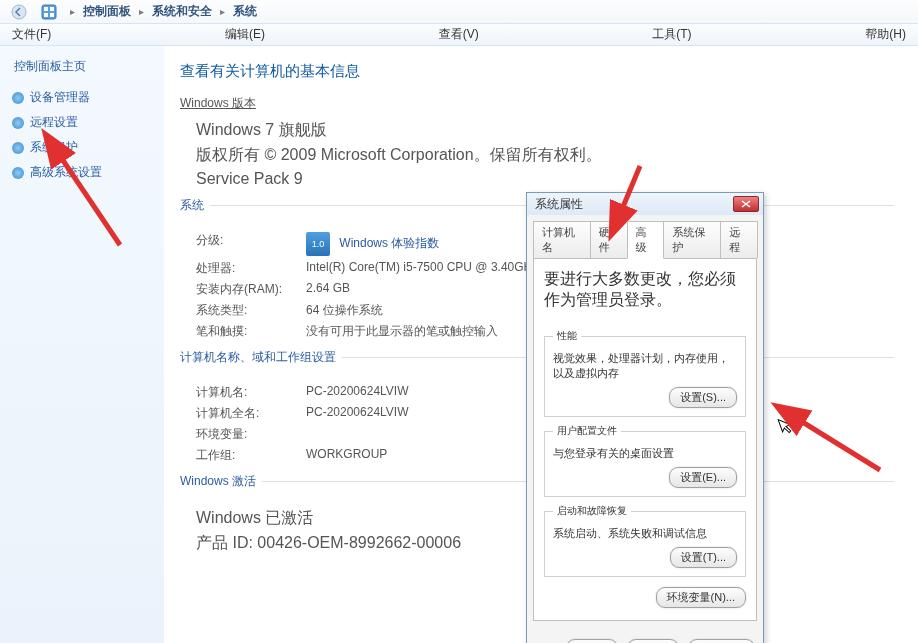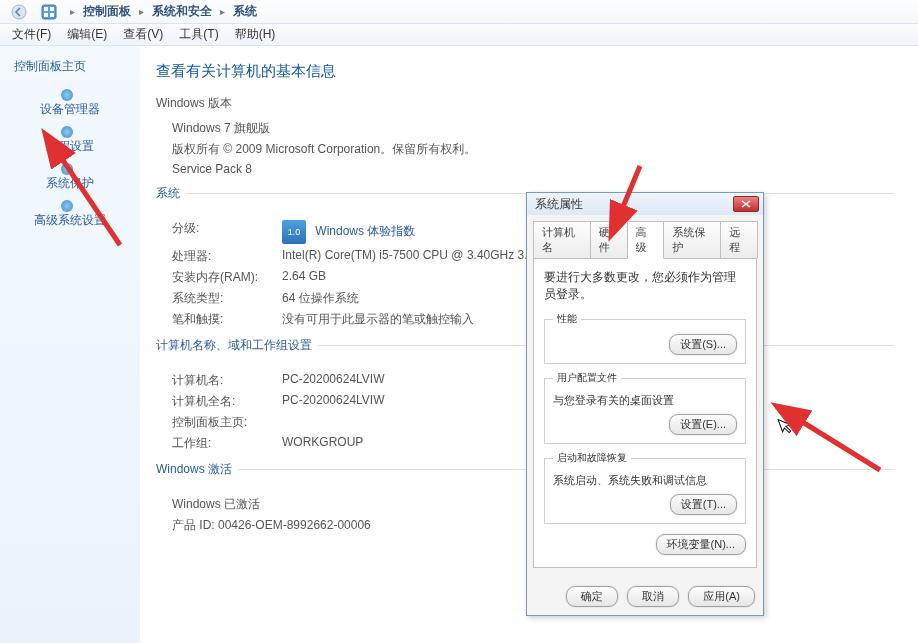--- a/index.html
+++ b/index.html
@@ -5,53 +5,53 @@
     * { margin: 0; padding: 0; box-sizing: border-box; font-family: "Microsoft YaHei", "Segoe UI", Tahoma, sans-serif; }
     body { background: #fff; font-size: 12px; color: #333; width: 918px; height: 643px; overflow: hidden; position: relative; }
 
     
     .addr-bar { height: 24px; border-bottom: 1px solid #d6e5f5; display: flex; align-items: center; padding: 0 4px; background: linear-gradient(#fdfdfe,#f4f8fc); }
     .addr-icon { width: 18px; height: 18px; margin: 0 6px; display: inline-flex; align-items: center; justify-content: center; }
     .addr-crumb { color: #31547c; padding: 0 2px; cursor: default; font-weight: bold; }
     .addr-sep { color: #7a7a7a; padding: 0 6px; font-size: 10px; }
 
     
-    .menu-bar { height: 22px; display: flex; align-items: center; padding: 0 4px; background: linear-gradient(#fbfdff,#eef4fb); border-bottom: 1px solid #d6e5f5; }
+    .menu-bar { height: 22px; display: flex; align-items: center; padding: 0 4px; background: linear-gradient(#fbfdff,#eef4fb); border-bottom: 1px solid #d6e5f5; justify-content: space-between; }
     .menu-item { padding: 2px 8px; color: #333; cursor: default; }
 
     
     .layout { display: flex; height: calc(643px - 46px); }
-    .sidebar { width: 140px; background: linear-gradient(#f3f9fe,#eaf3fb); padding: 12px 8px; }
+    .sidebar { width: 164px; background: linear-gradient(#f3f9fe,#eaf3fb); padding: 12px 8px; }
     .sidebar-title { color: #2a5ca0; font-size: 12px; margin-bottom: 10px; padding: 0 6px; }
-    .sidebar-link { display: flex; align-items: center; color: #2a5ca0; padding: 4px 4px; cursor: pointer; flex-direction: column; }
+    .sidebar-link { display: flex; align-items: center; color: #2a5ca0; padding: 4px 4px; cursor: pointer; }
     .sb-bullet { width: 12px; height: 12px; border-radius: 50%; background: radial-gradient(#8fc9f2,#3a8ccd); margin-right: 6px; flex-shrink: 0; }
 
     .content { flex: 1; padding: 16px 24px 16px 16px; }
     .content-title { color: #105aa3; font-size: 15px; margin-bottom: 14px; }
-    .section-label { color: #555; font-size: 12px; margin: 6px 0 8px 0; }
+    .section-label { color: #555; font-size: 12px; margin: 6px 0 8px 0; text-decoration: underline; }
     .subsection { margin-left: 16px; margin-bottom: 18px; }
-    .sub-line { color: #555; margin: 4px 0; font-size: 12px; }
+    .sub-line { color: #555; margin: 4px 0; font-size: 16px; }
     .sub-divider { color: #2a5ca0; font-size: 12px; margin: 14px 0 8px 0; border-top: 1px solid #e0e0e0; padding-top: 0; position: relative; top: -1px;}
     .sub-divider span { background: #fff; position: relative; top: -9px; padding-right: 6px; }
     .kv-row { display: flex; margin: 4px 0; font-size: 12px; color: #555; }
     .kv-label { width: 110px; flex-shrink: 0; }
     .kv-value { flex: 1; }
     .link-blue { color: #2a5ca0; cursor: pointer; }
     .badge { display: inline-flex; align-items: center; justify-content: center; width: 24px; height: 24px; background: linear-gradient(#4ea0e0,#2a72b8); color: #fff; font-size: 9px; border-radius: 2px; margin-right: 6px; }
 
     
     .dialog { position: absolute; left: 526px; top: 192px; width: 238px; background: #f4f4f4; border: 1px solid #7a9ab8; box-shadow: 2px 2px 6px rgba(0,0,0,0.2); }
     .dlg-title { height: 22px; background: linear-gradient(#eef5fb,#dde9f5); display: flex; align-items: center; padding: 0 4px 0 8px; font-size: 12px; color: #333; }
     .dlg-title-text { flex: 1; }
     .dlg-close { width: 26px; height: 16px; background: linear-gradient(#f08080,#c03030); border: 1px solid #8a2a2a; border-radius: 2px; display: flex; align-items: center; justify-content: center; color: #fff; font-size: 10px; cursor: pointer; }
     .dlg-tabs { display: flex; margin: 6px 6px 0 6px; position: relative; }
     .dlg-tab { font-size: 11px; padding: 3px 8px; border: 1px solid #bfbfbf; border-bottom: none; background: linear-gradient(#fdfdfd,#ececec); margin-right: -1px; cursor: pointer; color: #444; position: relative; }
     .dlg-tab.active { background: #fff; z-index: 2; border-bottom: 1px solid #fff; margin-bottom: -1px; }
     .dlg-body { margin: 0 6px 6px 6px; border: 1px solid #bfbfbf; background: #fff; padding: 10px 10px 8px 10px; position: relative; }
-    .dlg-notice { font-size: 12px; color: #333; margin-bottom: 12px; }
+    .dlg-notice { font-size: 16px; color: #333; margin-bottom: 21px; }
     .fieldset { margin-bottom: 10px; position: relative; padding-top: 4px; }
     .fs-border { border: 1px solid #d0d0d0; padding: 14px 8px 8px 8px; position: relative; }
     .fs-legend { position: absolute; top: -8px; left: 8px; background: #fff; padding: 0 4px; font-size: 10px; color: #333; }
     .fs-text { font-size: 11px; color: #333; margin-bottom: 6px; }
     .fs-btn-row { text-align: right; }
     .win-btn { font-size: 11px; padding: 2px 10px; background: linear-gradient(#fdfdfd,#e6e6e6); border: 1px solid #a0a0a0; border-radius: 9px; cursor: pointer; color: #333; box-shadow: 0 0 2px rgba(120,160,200,0.4); }
     .dlg-footer-outer { padding: 4px 8px 8px 8px; }
     .dlg-footer { text-align: right; margin-top: 8px; }
     .dlg-footer .win-btn { margin-left: 6px; padding: 2px 14px; }
     .env-row { text-align: right; margin: 2px 0 4px 0; }
@@ -119,21 +119,21 @@
     </div>
   </div>
 
   <div class="content">
     <div class="content-title">查看有关计算机的基本信息</div>
 
     <div class="section-label">Windows 版本</div>
     <div class="subsection">
       <div class="sub-line">Windows 7 旗舰版</div>
       <div class="sub-line">版权所有 © 2009 Microsoft Corporation。保留所有权利。</div>
-      <div class="sub-line">Service Pack 8</div>
+      <div class="sub-line">Service Pack 9</div>
     </div>
 
     <div class="sub-divider"><span>系统</span></div>
     <div class="subsection">
       <div class="kv-row">
         <span class="kv-label">分级:</span>
         <span class="kv-value">
           <span class="badge">1.0</span>
           <span class="link-blue">Windows 体验指数</span>
         </span>
@@ -160,21 +160,21 @@
     <div class="subsection">
       <div class="kv-row">
         <span class="kv-label">计算机名:</span>
         <span class="kv-value">PC-20200624LVIW</span>
       </div>
       <div class="kv-row">
         <span class="kv-label">计算机全名:</span>
         <span class="kv-value">PC-20200624LVIW</span>
       </div>
       <div class="kv-row">
-        <span class="kv-label">控制面板主页:</span>
+        <span class="kv-label">环境变量:</span>
         <span class="kv-value"></span>
       </div>
       <div class="kv-row">
         <span class="kv-label">工作组:</span>
         <span class="kv-value">WORKGROUP</span>
       </div>
     </div>
 
     <div class="sub-divider"><span>Windows 激活</span></div>
     <div class="subsection">
@@ -199,20 +199,21 @@
     <div class="dlg-tab active">高级</div>
     <div class="dlg-tab">系统保护</div>
     <div class="dlg-tab">远程</div>
   </div>
   <div class="dlg-body">
     <div class="dlg-notice">要进行大多数更改，您必须作为管理员登录。</div>
 
     <div class="fieldset">
       <div class="fs-border">
         <span class="fs-legend">性能</span>
+        <div class="fs-text">视觉效果，处理器计划，内存使用，以及虚拟内存</div>
         <div class="fs-btn-row">
           <button class="win-btn">设置(S)...</button>
         </div>
       </div>
     </div>
 
     <div class="fieldset">
       <div class="fs-border">
         <span class="fs-legend">用户配置文件</span>
         <div class="fs-text">与您登录有关的桌面设置</div>

